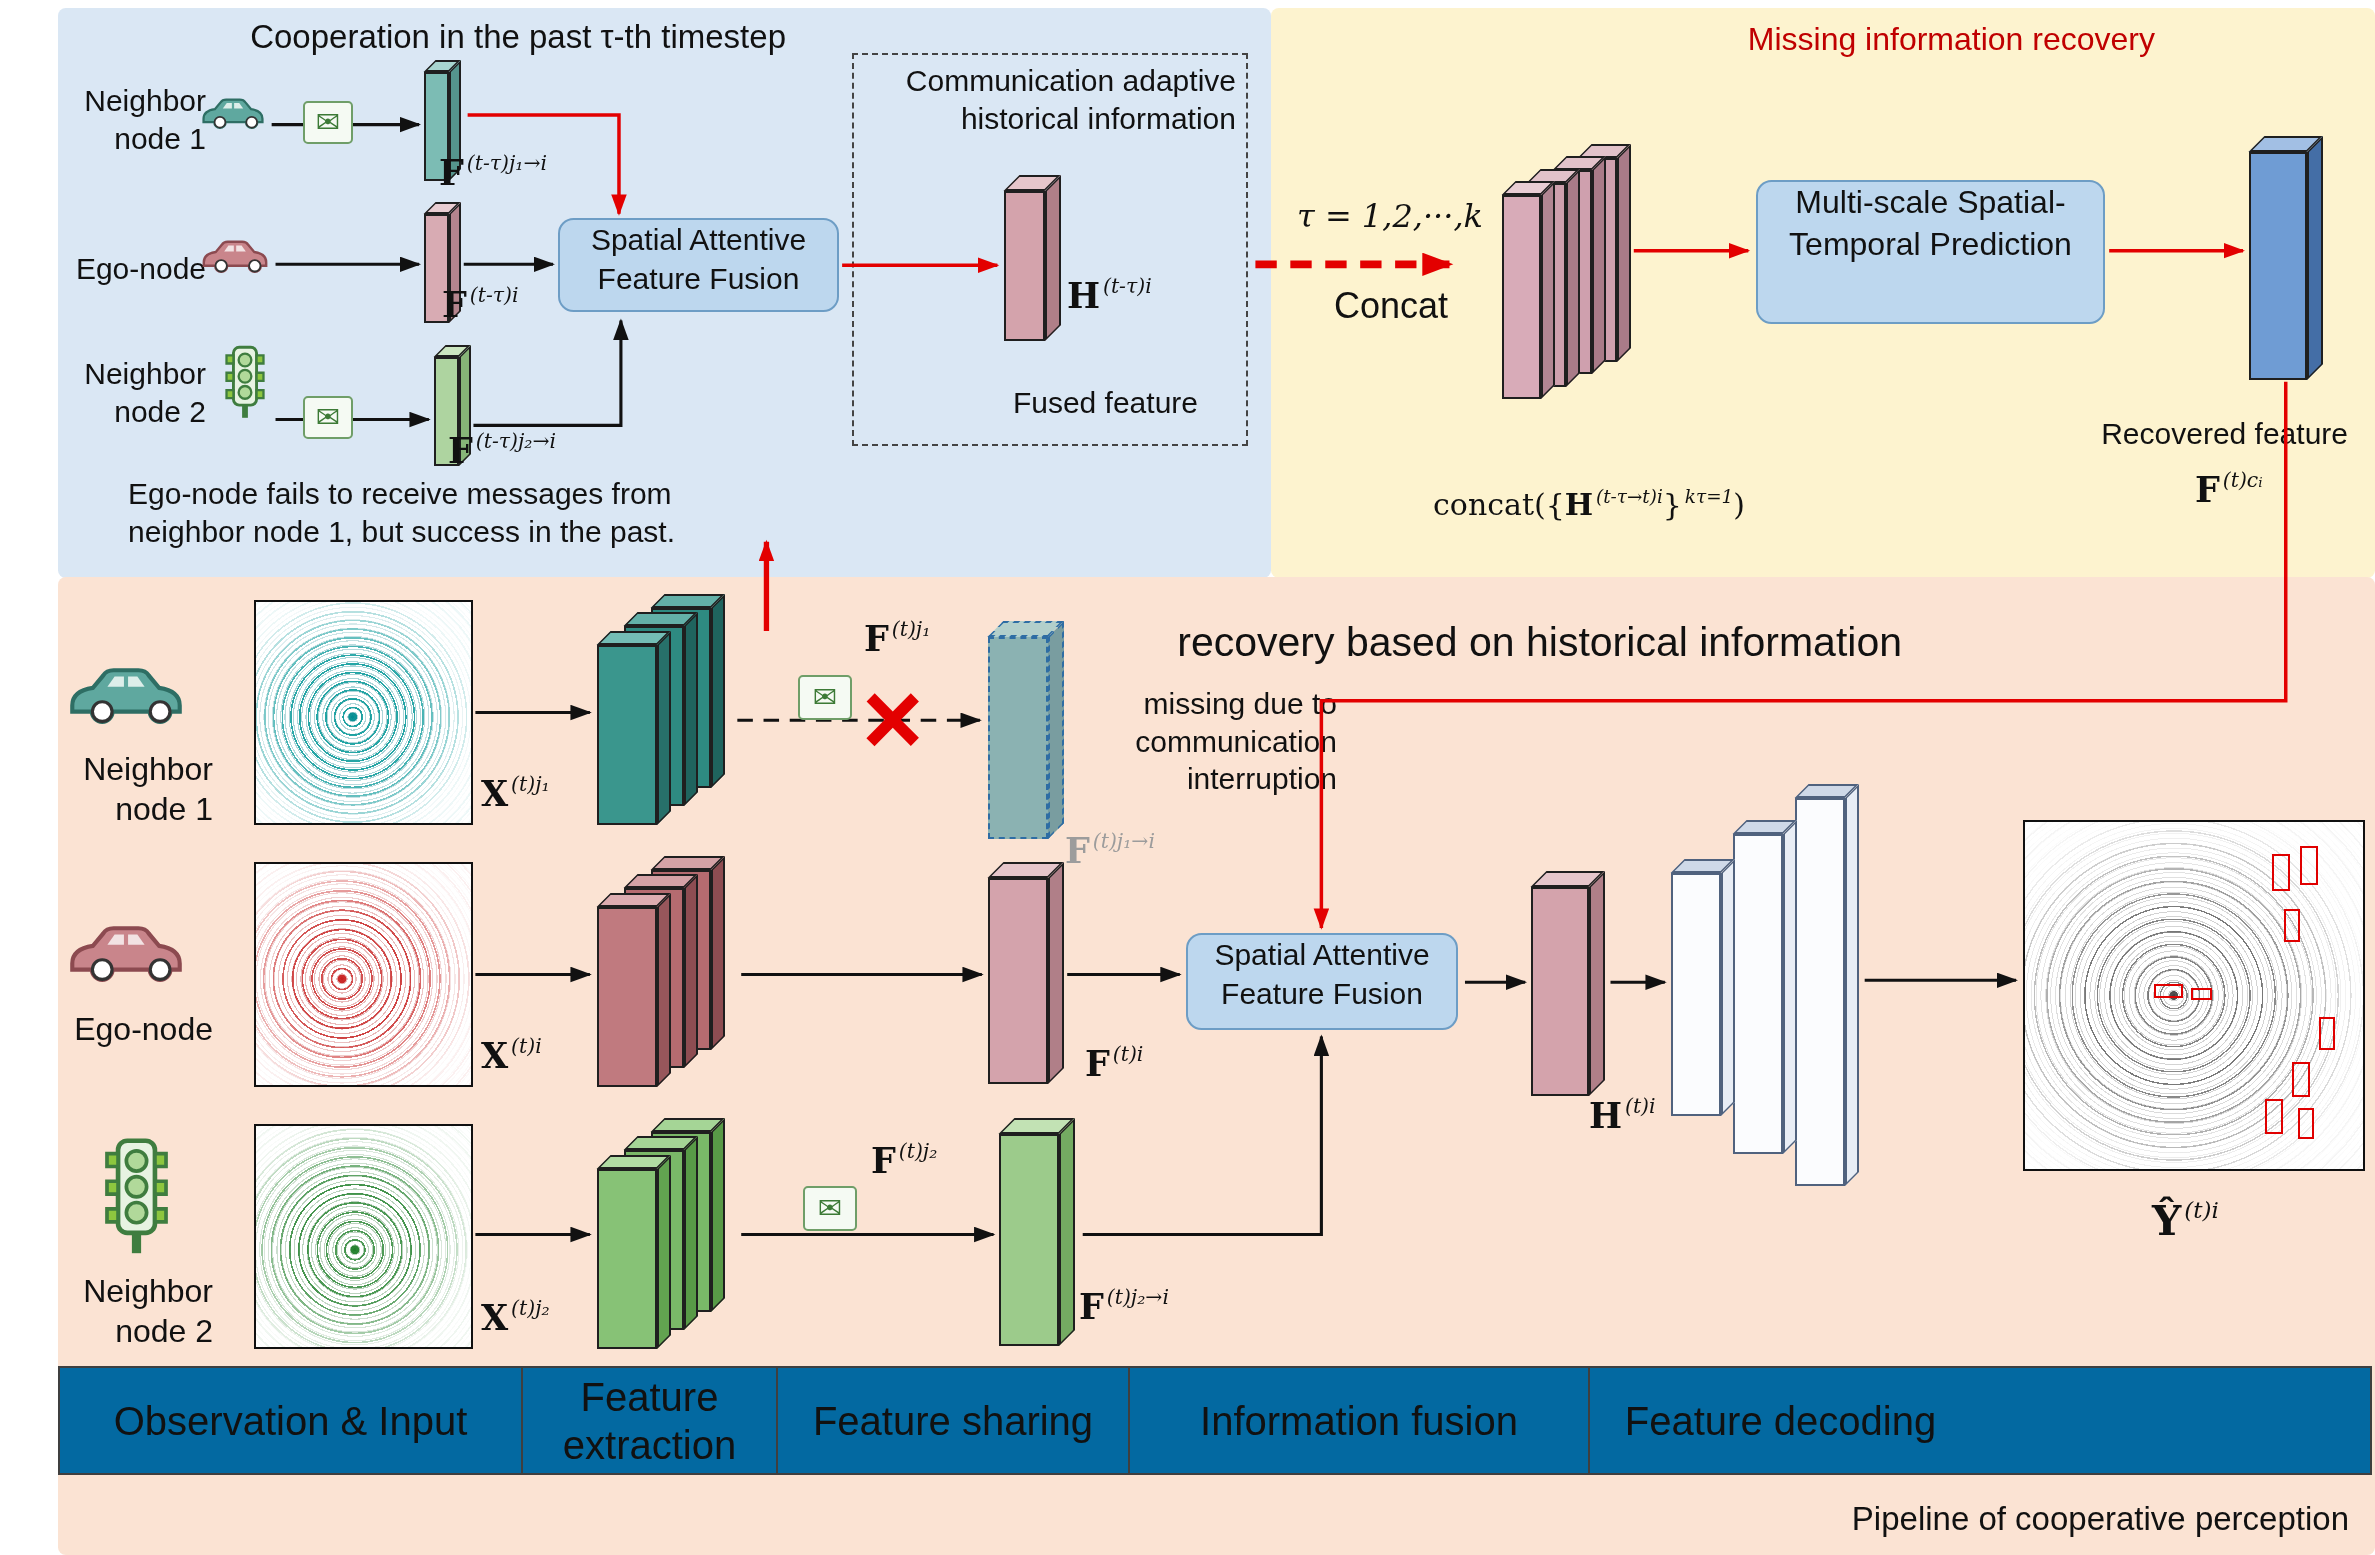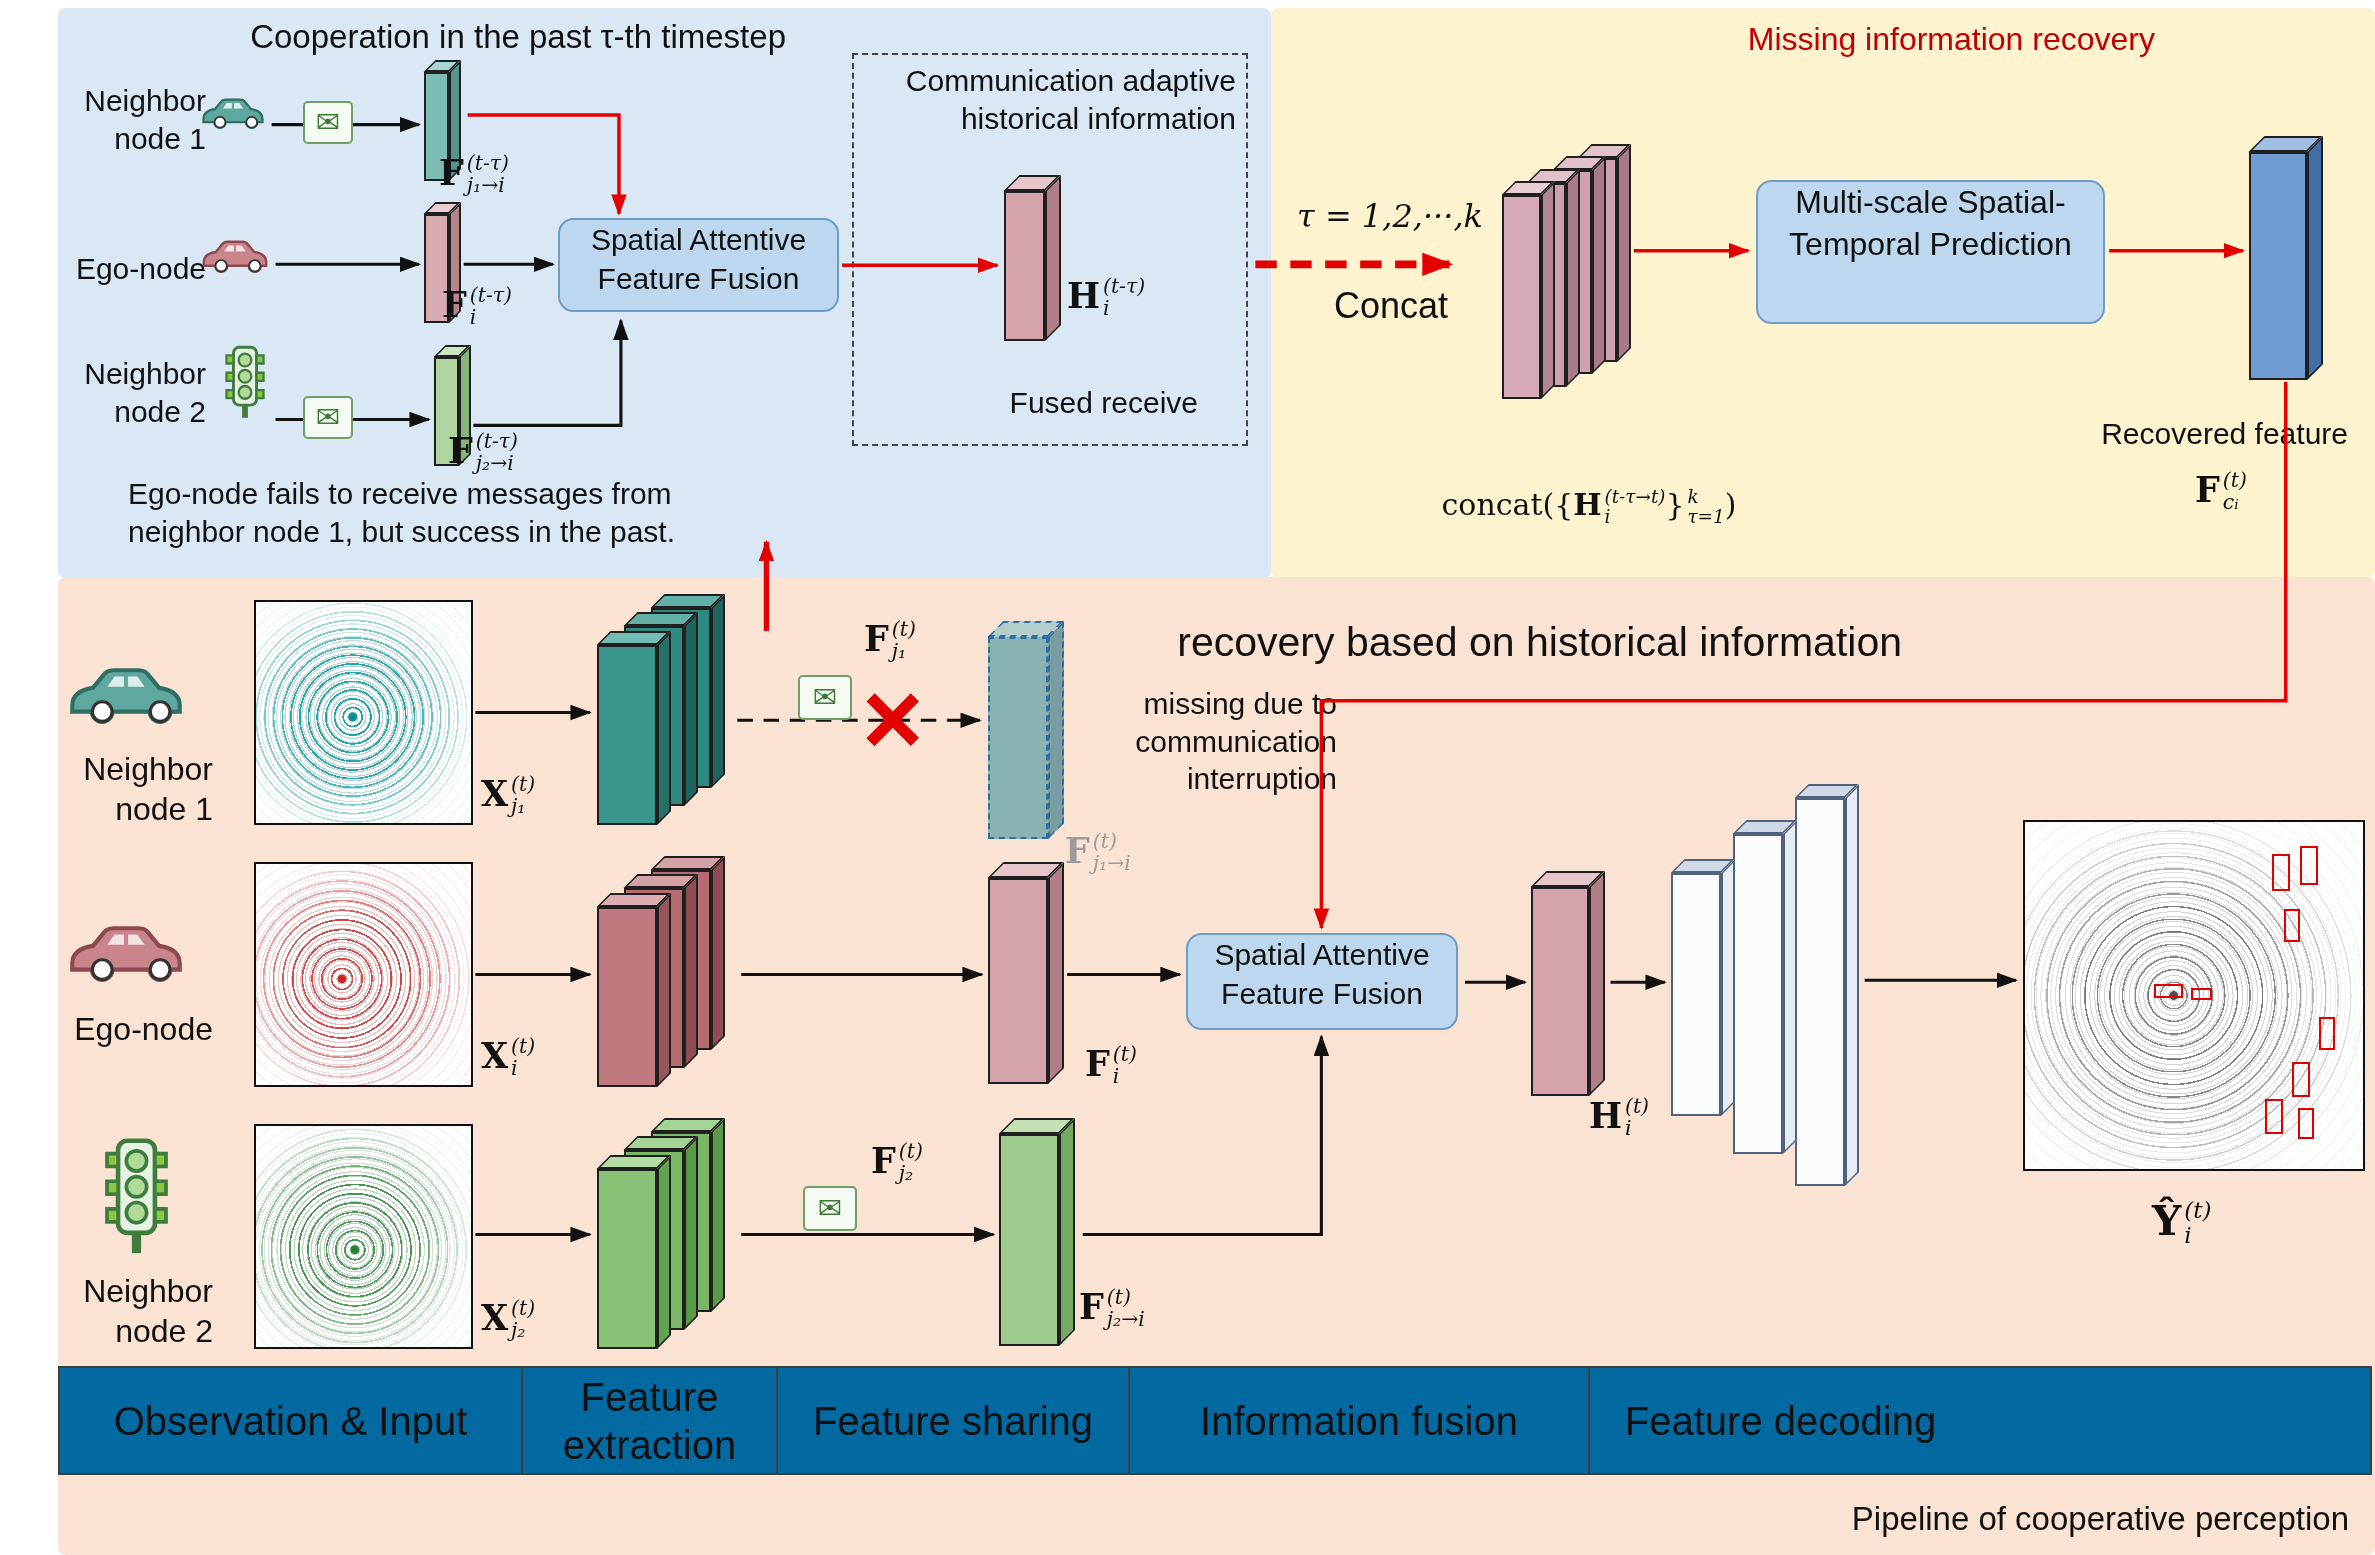--- a/index.html
+++ b/index.html
@@ -24,21 +24,21 @@
 .pc-teal{background:radial-gradient(circle 6.8px at 45% 52%,rgba(0,140,145,.95) 60%,rgba(0,140,145,0) 70%),repeating-radial-gradient(circle at 45% 52%,rgba(0,150,150,.85) 0 1.6px,rgba(0,0,0,0) 1.6px 8.7px),repeating-radial-gradient(circle at 45% 52%,rgba(0,125,135,.32) 0 1.1px,rgba(0,0,0,0) 1.1px 4.2px),#fff}
 .pc-red{background:radial-gradient(circle 6.8px at 40% 52%,rgba(200,30,30,.95) 60%,rgba(200,30,30,0) 70%),repeating-radial-gradient(circle at 40% 52%,rgba(200,35,35,.8) 0 1.6px,rgba(0,0,0,0) 1.6px 9.7px),repeating-radial-gradient(circle at 40% 52%,rgba(180,30,30,.3) 0 1.1px,rgba(0,0,0,0) 1.1px 4.5px),#fff}
 .pc-green{background:radial-gradient(circle 6.8px at 46% 56%,rgba(30,125,40,.95) 60%,rgba(30,125,40,0) 70%),repeating-radial-gradient(circle at 46% 56%,rgba(35,130,45,.8) 0 1.6px,rgba(0,0,0,0) 1.6px 9.2px),repeating-radial-gradient(circle at 46% 56%,rgba(30,110,40,.3) 0 1.1px,rgba(0,0,0,0) 1.1px 4.3px),#fff}
 .pc-gray{background:radial-gradient(circle 6.8px at 44% 50%,rgba(60,60,60,.9) 60%,rgba(60,60,60,0) 70%),repeating-radial-gradient(circle at 44% 50%,rgba(70,70,70,.65) 0 1.4px,rgba(0,0,0,0) 1.4px 12.6px),repeating-radial-gradient(circle at 44% 50%,rgba(80,80,80,.25) 0 1px,rgba(0,0,0,0) 1px 4.9px),#fff}
 
 .env{position:absolute;display:flex;align-items:center;justify-content:center;background:#f5faf3;border:2.9px solid #6f9e68;border-radius:4.9px;z-index:6}
 .env span{font-size:29px;color:#3c7a36;line-height:1}
 
 .math{position:absolute;display:flex;align-items:flex-start;font-family:"DejaVu Serif",serif;font-size:35px;line-height:1;white-space:nowrap}
 .math .mb{font-weight:bold}
-.math .ss{display:inline-flex;flex-direction:column;margin-left:2.9px;font-size:20.4px;font-style:italic;line-height:1.08;transform:translateY(-2.9px)}
+.math .ss{display:inline-flex;flex-direction:row;margin-left:2.9px;font-size:20.4px;font-style:italic;line-height:1.08;transform:translateY(-2.9px)}
 .math .rm{font-style:normal}
 .math.gray{color:#9c9c9c}
 .formula{font-size:30px}
 .formula .ss{font-size:18.4px}
 svg.wires{position:absolute;left:0;top:0;z-index:5;pointer-events:none}
 .lb{stroke:#111;stroke-width:3.2;fill:none}
 .lbd{stroke:#111;stroke-width:3.2;fill:none;stroke-dasharray:16 11}
 .lr{stroke:#e30000;stroke-width:3.6;fill:none}
 .lrd{stroke:#e30000;stroke-width:8;fill:none;stroke-dasharray:22 14}
 .lru{stroke:#e30000;stroke-width:5.5;fill:none}
@@ -157,21 +157,21 @@
       <i class="sl-side"></i>
       <i class="sl-front"></i>
     </div>
   <div class="math" style="left:1067px;top:278px">
       <span class="mb">H</span>
       <span class="ss">
         <span>(t-τ)</span>
         <span>i</span>
       </span>
     </div>
-  <div class="txt ctr" style="left:902px;top:384px;width:296px;font-size:30px">Fused receive</div>
+  <div class="txt ctr" style="left:902px;top:384px;width:296px;font-size:30px">Fused feature</div>
 
   <div class="txt" style="left:128px;top:475px;width:611px;font-size:30px">Ego-node fails to receive messages from neighbor node 1, but success in the past.</div>
 
   <div class="txt ctr" style="left:1279px;top:196px;width:204px;font-size:32px;font-family:'DejaVu Serif',serif;font-style:italic">τ = 1,2,···,k</div>
   <div class="txt ctr" style="left:1283px;top:283px;width:165px;font-size:36px">Concat</div>
 
   <div class="txt ctr" style="left:1553px;top:19.4px;width:602px;font-size:32px;color:#c00000">Missing information recovery</div>
 
   <div class="slab" style="left:1578px;top:144px;--w:39px;--h:204px;--d:13.6px;--c1:#cfa0ae;--c2:#e2c2ca;--c3:#a97b88">
       <i class="sl-top"></i>

